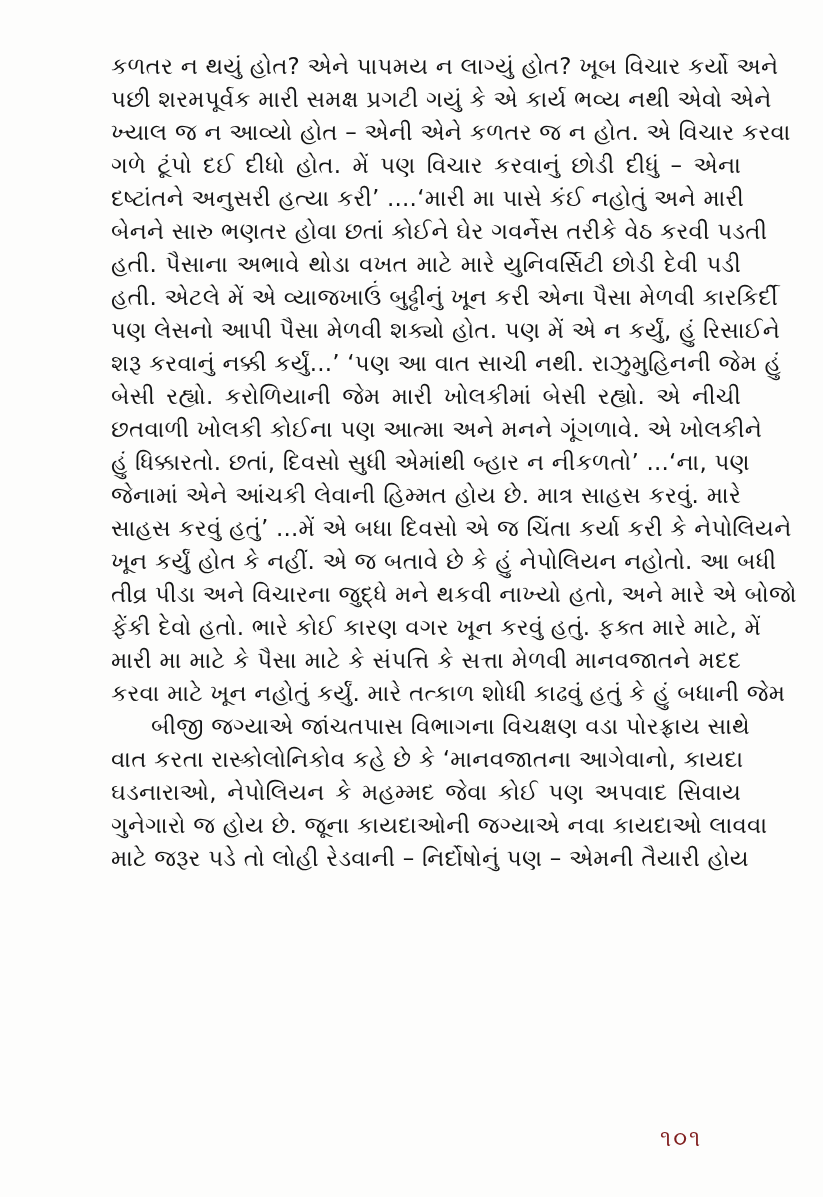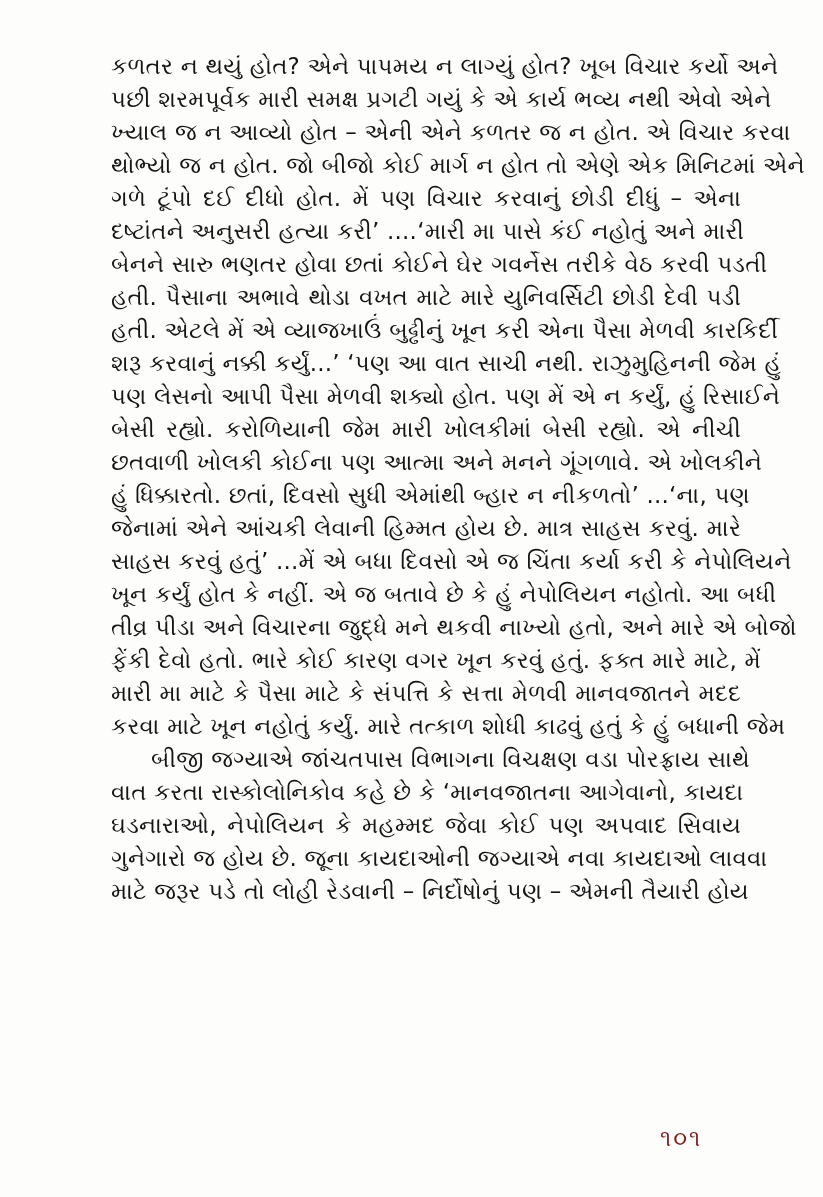--- a/index.html
+++ b/index.html
@@ -56,28 +56,27 @@
 </head>
 <body>
 
 <div class="page">
   <div class="text-block">
 
     <div class="para">
       <div class="line">કળતર ન થયું હોત? એને પાપમય ન લાગ્યું હોત? ખૂબ વિચાર કર્યો અને</div>
       <div class="line">પછી શરમપૂર્વક મારી સમક્ષ પ્રગટી ગયું કે એ કાર્ય ભવ્ય નથી એવો એને</div>
       <div class="line">ખ્યાલ જ ન આવ્યો હોત – એની એને કળતર જ ન હોત. એ વિચાર કરવા</div>
-      <div class="line">થોભ્યો જ ન હોત. જો બીજો કોઈ માર્ગ ન હોત તો એણે એક મિનિટમાં એને</div>
       <div class="line">ગળે ટૂંપો દઈ દીધો હોત. મેં પણ વિચાર કરવાનું છોડી દીધું – એના</div>
       <div class="line">દષ્ટાંતને અનુસરી હત્યા કરી’ ....‘મારી મા પાસે કંઈ નહોતું અને મારી</div>
       <div class="line">બેનને સારુ ભણતર હોવા છતાં કોઈને ઘેર ગવર્નેસ તરીકે વેઠ કરવી પડતી</div>
       <div class="line">હતી. પૈસાના અભાવે થોડા વખત માટે મારે યુનિવર્સિટી છોડી દેવી પડી</div>
       <div class="line">હતી. એટલે મેં એ વ્યાજખાઉં બુઢ્ઢીનું ખૂન કરી એના પૈસા મેળવી કારકિર્દી</div>
+      <div class="line">પણ લેસનો આપી પૈસા મેળવી શક્યો હોત. પણ મેં એ ન કર્યું, હું રિસાઈને</div>
       <div class="line">શરૂ કરવાનું નક્કી કર્યું...’ ‘પણ આ વાત સાચી નથી. રાઝુમુહિનની જેમ હું</div>
-      <div class="line">પણ લેસનો આપી પૈસા મેળવી શક્યો હોત. પણ મેં એ ન કર્યું, હું રિસાઈને</div>
       <div class="line">બેસી રહ્યો. કરોળિયાની જેમ મારી ખોલકીમાં બેસી રહ્યો. એ નીચી</div>
       <div class="line">છતવાળી ખોલકી કોઈના પણ આત્મા અને મનને ગૂંગળાવે. એ ખોલકીને</div>
       <div class="line">હું ધિક્કારતો. છતાં, દિવસો સુધી એમાંથી બ્હાર ન નીકળતો’ ...‘ના, પણ</div>
       <div class="line">જેનામાં એને આંચકી લેવાની હિમ્મત હોય છે. માત્ર સાહસ કરવું. મારે</div>
       <div class="line">સાહસ કરવું હતું’ ...મેં એ બધા દિવસો એ જ ચિંતા કર્યા કરી કે નેપોલિયને</div>
       <div class="line">ખૂન કર્યું હોત કે નહીં. એ જ બતાવે છે કે હું નેપોલિયન નહોતો. આ બધી</div>
       <div class="line">તીવ્ર પીડા અને વિચારના જુદ્ધે મને થકવી નાખ્યો હતો, અને મારે એ બોજો</div>
       <div class="line">ફેંકી દેવો હતો. ભારે કોઈ કારણ વગર ખૂન કરવું હતું. ફક્ત મારે માટે, મેં</div>
       <div class="line">મારી મા માટે કે પૈસા માટે કે સંપત્તિ કે સત્તા મેળવી માનવજાતને મદદ</div>
       <div class="line">કરવા માટે ખૂન નહોતું કર્યું. મારે તત્કાળ શોધી કાઢવું હતું કે હું બધાની જેમ</div>

